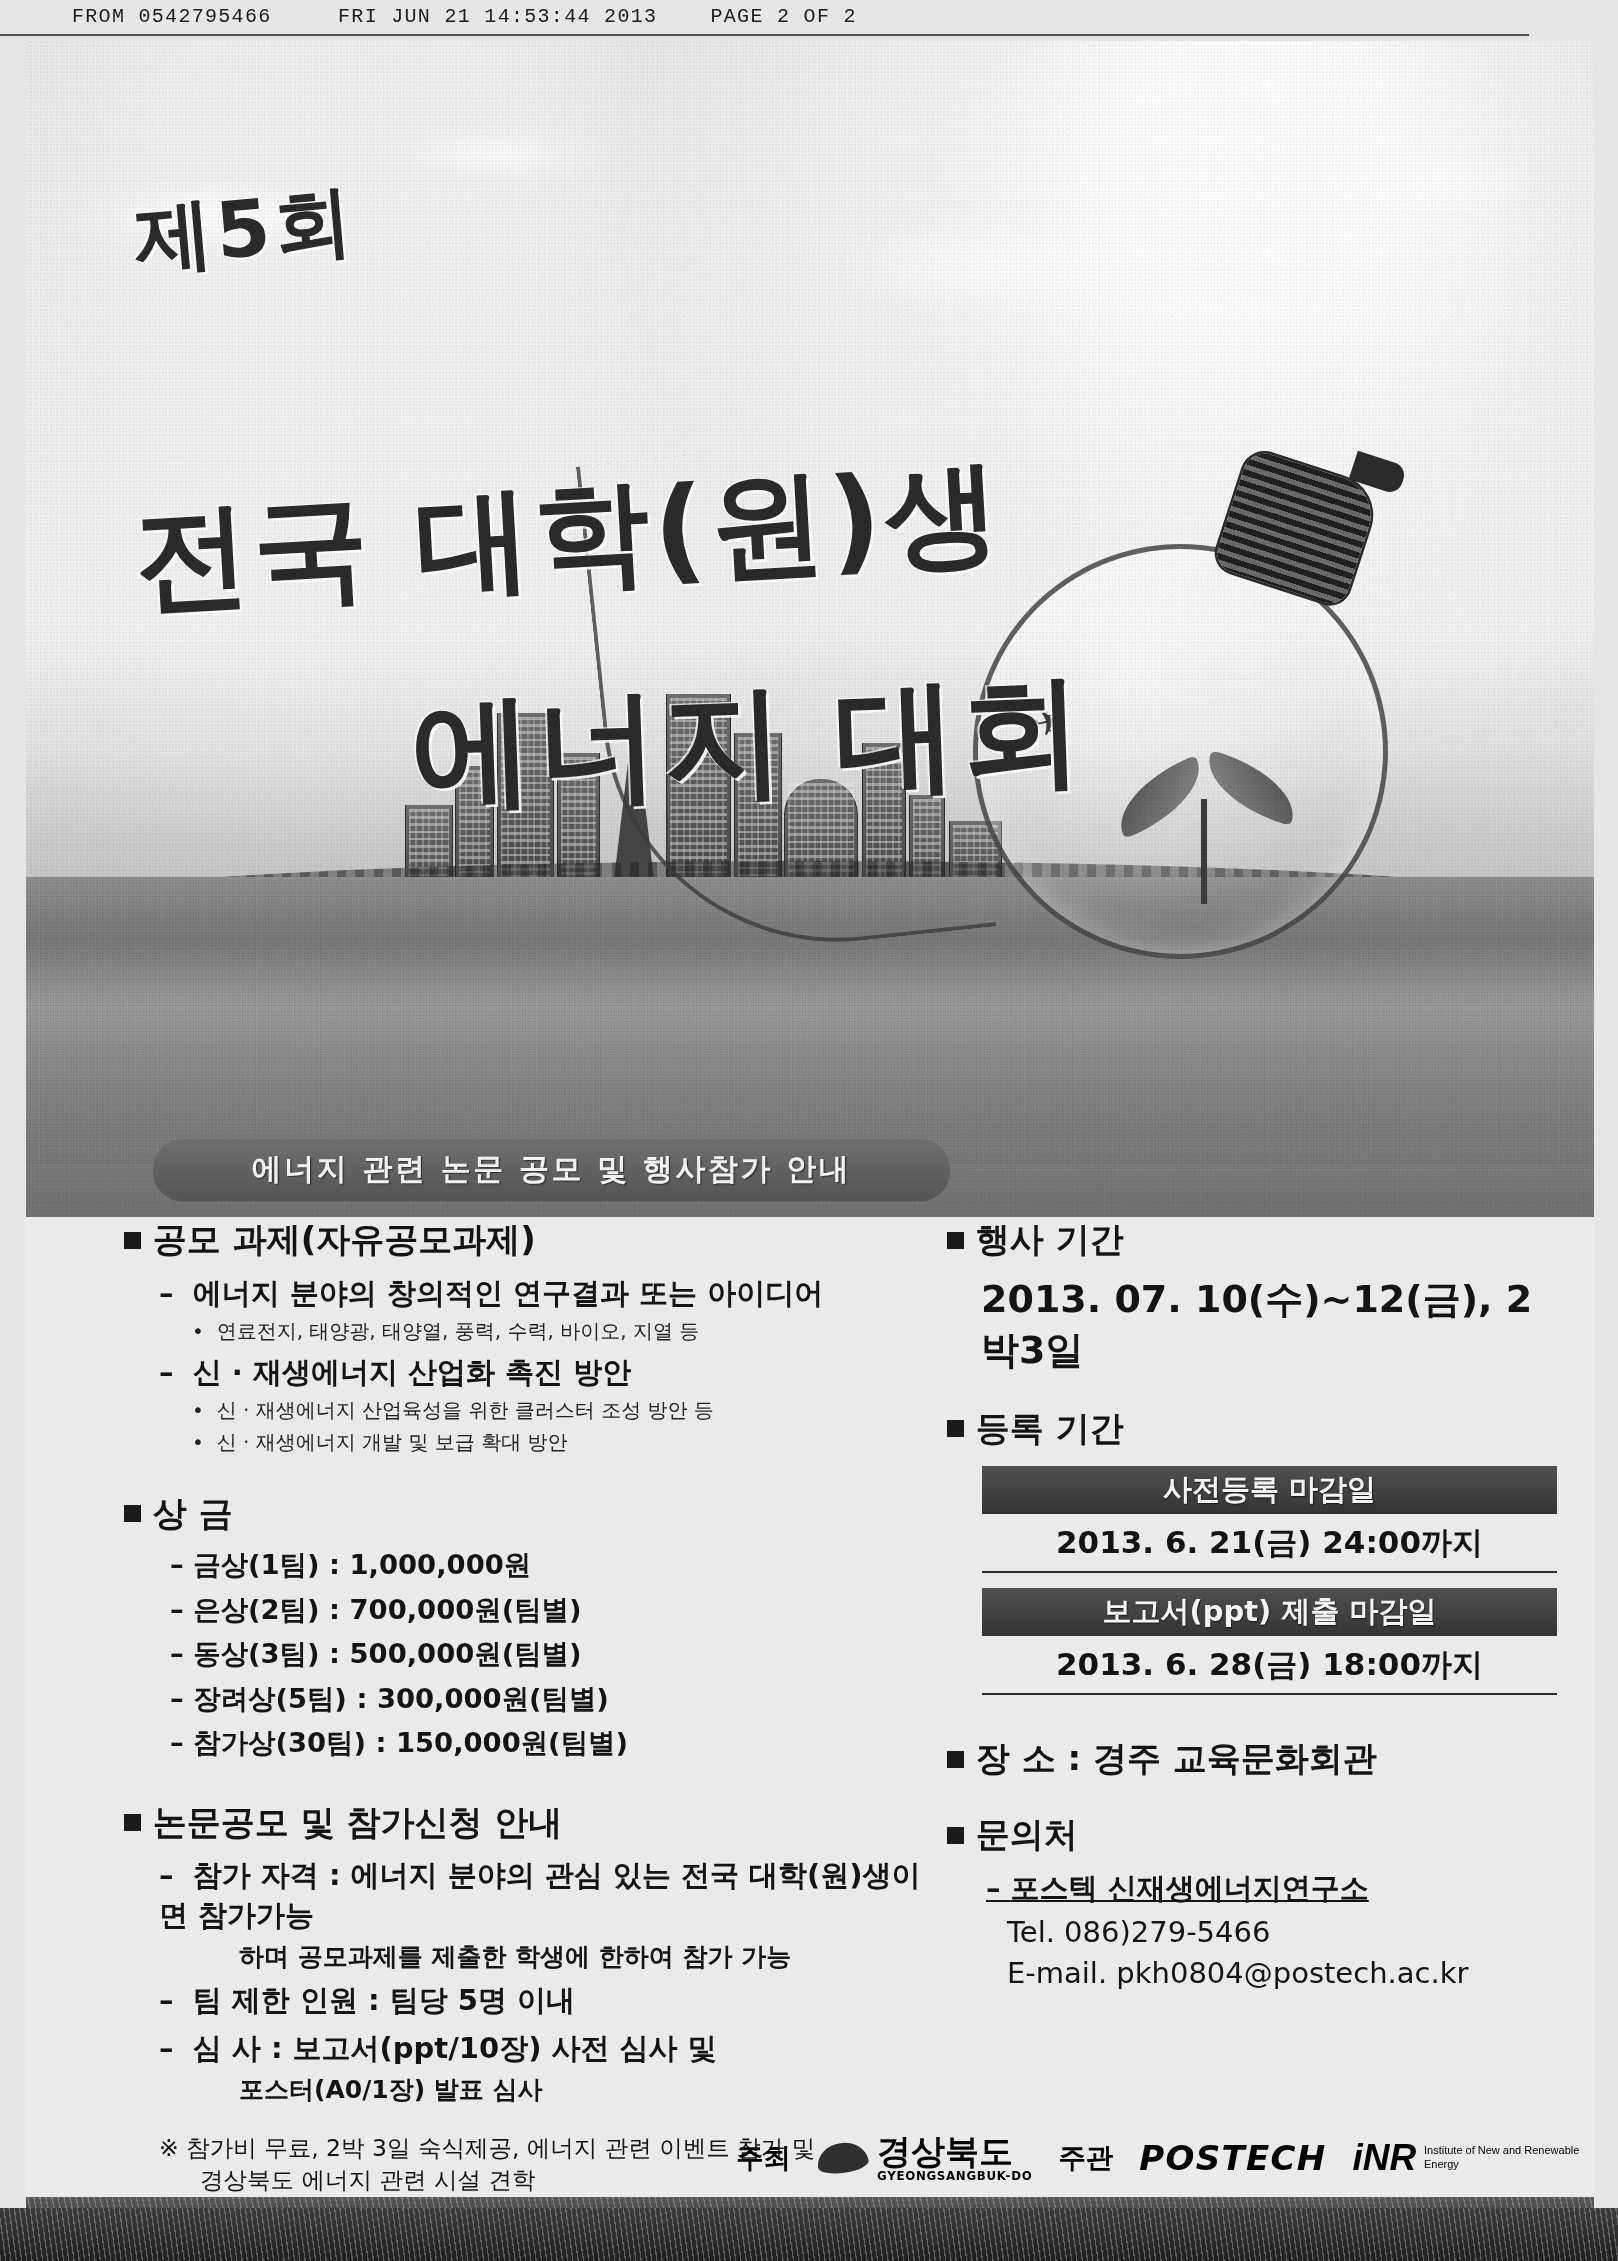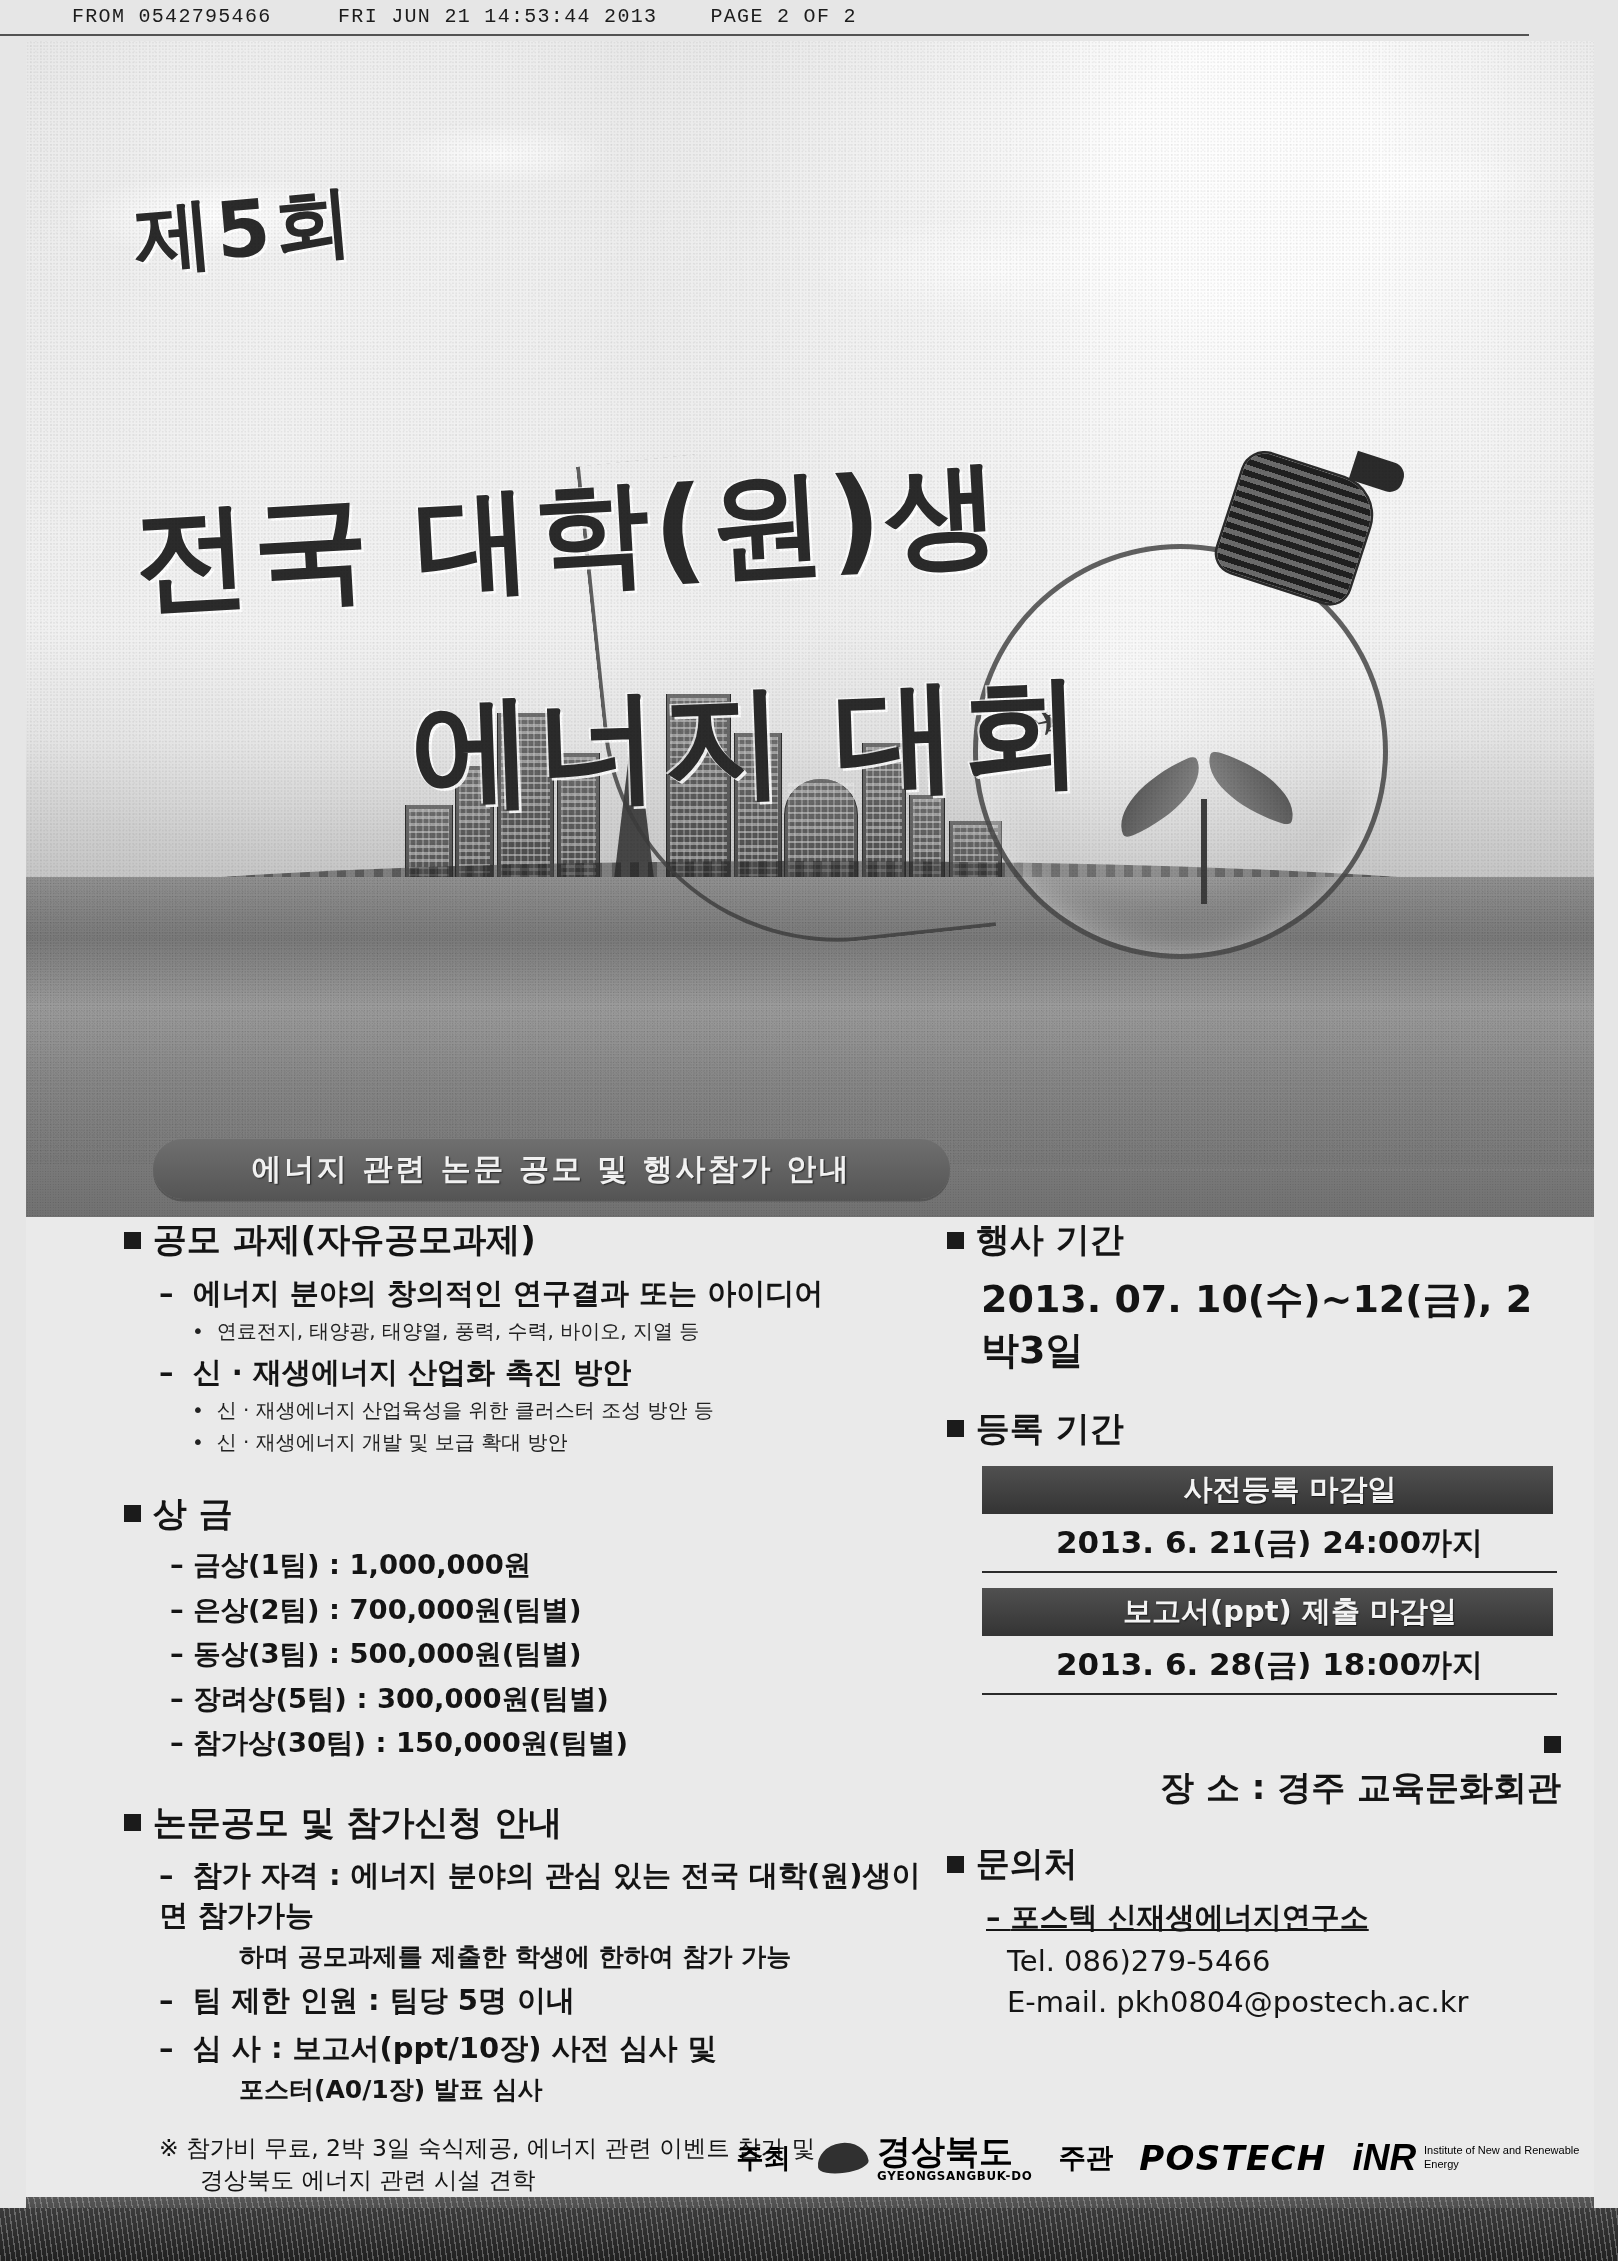--- a/index.html
+++ b/index.html
@@ -238,38 +238,37 @@
   .gap-sm{ height:15.7px; }
   .gap-md{ height:30px; }
   .gap-lg{ height:41px; }
 
   
   .big-date{
     font-size:38px; font-weight:700; margin:6.5px 0 0 34px;
     font-family:"DejaVu Sans", sans-serif; letter-spacing:0;
   }
   .dark-bar{
-    width:526px; height:48px; margin:14.4px 0 0 35px;
+    width:575px; height:48px; margin:14.4px 0 0 35px;
     background: linear-gradient(to bottom, #4e5148, #33352e);
     display:flex; align-items:center; justify-content:center;
     color:#f4f3ee; font-size:29px; font-weight:700;
     font-family:"DejaVu Sans", sans-serif;
     text-shadow:0.7px 0.7px 1.3px rgba(0,0,0,.6);
-    padding-left:45px;
   }
   .under-bar{
     width:575px; margin:7.8px 0 0 35px;
     font-size:31px; font-weight:700; text-align:center;
     font-family:"DejaVu Sans", sans-serif;
     border-bottom:2.6px solid #2a2a2a; padding-bottom:7.8px;
   }
   .place{
     font-size:34px; font-weight:700;
     font-family:"DejaVu Sans", sans-serif;
-    display:flex; align-items:flex-end; gap:11.8px;flex-direction:column;
+    display:flex; align-items:center; gap:11.8px;
   }
   .contact-line{
     font-size:29px; margin:9.1px 0 3.9px 39px;
     font-family:"DejaVu Sans", sans-serif; font-weight:700;text-decoration:underline;
   }
   .contact-sub{
     font-size:29px; margin:6.5px 0 3.9px 60px;
     font-family:"DejaVu Sans", sans-serif;
   }
 

